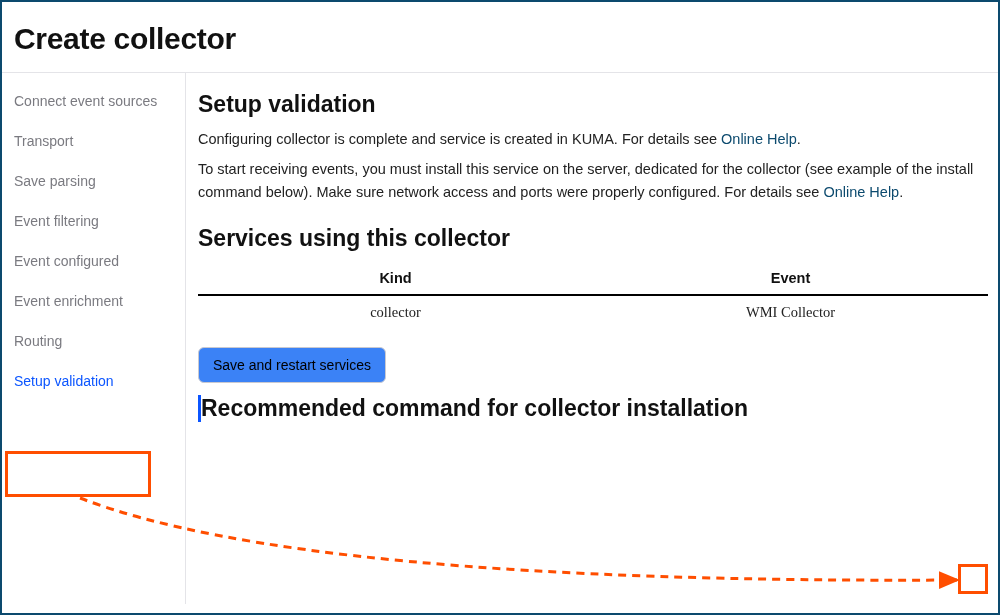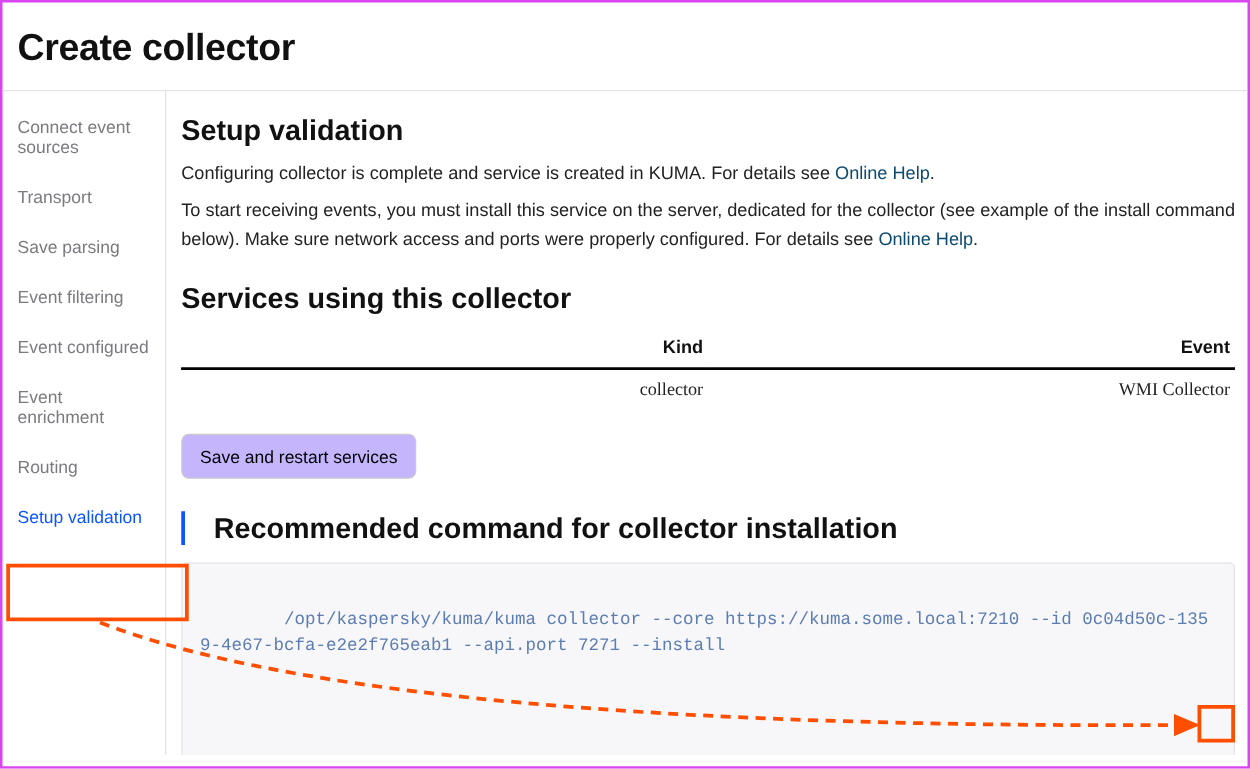--- a/index.html
+++ b/index.html
@@ -1,36 +1,36 @@
 <!DOCTYPE html>
 <html><head>
 <meta charset="utf-8">
 <style>
   * { box-sizing: border-box; margin: 0; padding: 0; }
   html, body { width: 1000px; height: 615px; font-family: -apple-system, BlinkMacSystemFont, "Segoe UI", Arial, sans-serif; background: #fff; color: #111; }
-  .page { width: 1000px; height: 615px; border: 2px solid #d946ef; position: relative; overflow: hidden; }
+  .page { width: 1000px; height: 615px; border: 2px solid #0c4a6e; position: relative; overflow: hidden; }
   .header { padding: 20px 12px 16px 12px; }
   .header h1 { font-size: 30px; font-weight: 700; letter-spacing: -0.3px; }
   .hr { border-bottom: 1px solid #e4e4e8; margin: 0; }
   .body { display: flex; height: calc(100% - 80px); }
-  .sidebar { width: 131px; border-right: 1px solid #e4e4e8; padding-top: 8px; }
+  .sidebar { width: 184px; border-right: 1px solid #e4e4e8; padding-top: 8px; }
   .sidebar-item { display: block; padding: 12px 12px; font-size: 14px; color: #7a7a80; cursor: pointer; }
   .sidebar-item.active { color: #0b55ff; font-weight: 500; }
   .content { flex: 1; padding: 18px 10px 0 12px; overflow: hidden; }
   .content h2 { font-size: 23px; font-weight: 700; margin-bottom: 10px; }
   .desc { font-size: 14.5px; line-height: 1.55; color: #222; margin-bottom: 8px; }
   .desc a { color: #0c4a6e; text-decoration: none; }
   .section-h { font-size: 23px; font-weight: 700; margin-top: 22px; margin-bottom: 14px; }
   table { width: 100%; border-collapse: collapse; }
-  th, td { text-align: right; font-size: 14.5px; padding: 8px 4px; }
+  th, td { text-align: center; font-size: 14.5px; padding: 8px 4px; }
   th { border-bottom: 2px solid #000; font-weight: 600; }
   td { color: #222; font-family: Liberation Serif, serif; }
   .btn-row { margin-top: 18px; display: flex; gap: 10px; }
-  .btn { border: 1px solid #c9c9d0; background: #c4b5fd; border-radius: 6px; padding: 9px 14px; font-size: 14px; cursor: pointer; }
-  .rec-wrap { border-left: 3px solid #0b55ff; padding-left: 23px; margin-top: 26px; }
+  .btn { border: 1px solid #c9c9d0; background: #3b82f6; border-radius: 6px; padding: 9px 14px; font-size: 14px; cursor: pointer; }
+  .rec-wrap { border-left: 3px solid #0b55ff; padding-left: 0; margin-top: 12px; }
   .codebox { margin-top: 14px; background: #f7f7f9; border: 1px solid #e4e4e8; border-radius: 4px; padding: 14px 14px 36px 14px; font-family: "Courier New", monospace; font-size: 14px; color: #5c7db1; line-height: 1.5; position: relative; white-space: pre-wrap; word-break: break-all; }
   .copy-icon { position: absolute; right: 8px; bottom: 6px; width: 20px; height: 20px; cursor: pointer; }
   
   .anno { position: absolute; border: 3px solid #ff4e00; pointer-events: none; }
   .anno-a { left: 3px; top: 449px; width: 146px; height: 46px; }
   .anno-b { left: 956px; top: 562px; width: 30px; height: 30px; }
   .curve { position: absolute; left: 0; top: 0; width: 1000px; height: 615px; pointer-events: none; }
 </style>
 </head>
 <body>
@@ -77,26 +77,20 @@
         </tbody>
       </table>
 
       <div class="btn-row">
         <button class="btn">Save and restart services</button>
       </div>
 
       <div class="rec-wrap">
         <h2 class="section-h" style="margin-top:0">Recommended command for collector installation</h2>
       </div>
-      <div class="codebox">
-        <span>/opt/kaspersky/kuma/kuma collector --core https://kuma.some.local:7210 --id 0c04d50c-1359-4e67-bcfa-e2e2f765eab1 --api.port 7271 --install</span>
-        <span class="copy-icon">
-          
-        </span>
-      </div>
     </main>
   </div>
 
   <div class="anno anno-a"></div>
   <div class="anno anno-b"></div>
   <svg class="curve">
     <defs>
       <marker id="arrowhead" markerWidth="8" markerHeight="8" refX="6" refY="3" orient="auto">
         <path d="M0,0 L7,3 L0,6 Z" fill="#ff4e00"></path>
       </marker>

